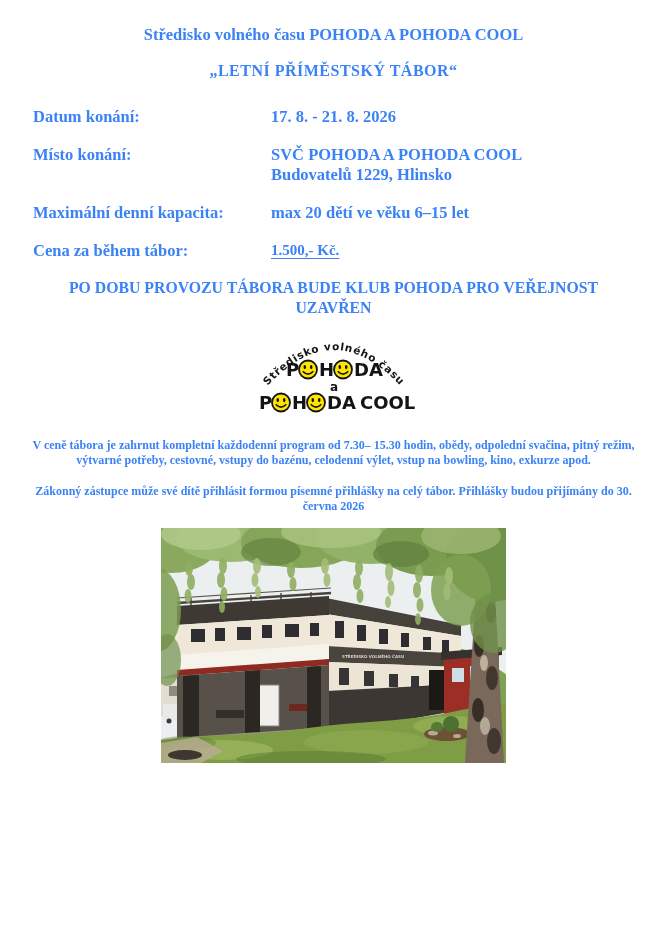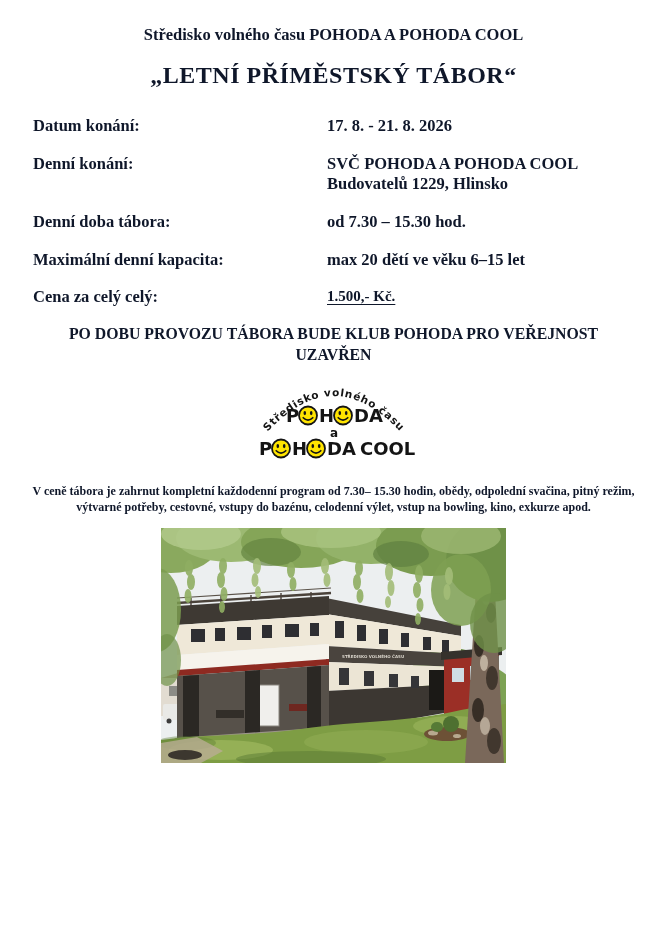--- a/index.html
+++ b/index.html
@@ -1,27 +1,27 @@
 <!DOCTYPE html>
 <html><head>
 <meta charset="utf-8">
 <style>
   * { margin:0; padding:0; box-sizing:border-box; }
   html,body { background:#ffffff; }
   .doc {
     width:667px; height:935px; background:#ffffff; margin:0 auto;
     font-family:"Liberation Serif","DejaVu Serif",serif;
-    color:#0f172a; font-weight:700; overflow:hidden; position:relative;
+    color:#3b82f6; font-weight:700; overflow:hidden; position:relative;
   }
   .header { text-align:center; padding-top:24px; font-size:16.5px; line-height:1.28; }
-  .title  { text-align:center; margin-top:17px; font-size:24px; letter-spacing:.5px; font-weight:700; }
+  .title  { text-align:center; margin-top:17px; font-size:16px; letter-spacing:.5px; font-weight:700; }
   .details { margin:27px 0 0 33px; font-size:16.5px; }
-  .row { display:flex; align-items:flex-start; margin-bottom:17px;gap:16px; }
+  .row { display:flex; align-items:flex-start; margin-bottom:17px; }
   .row .label { width:238px; flex:none; }
-  .row .value { line-height:1.25;margin-left:40px; }
+  .row .value { line-height:1.25; }
   .price { font-size:15px; text-decoration:underline; text-underline-offset:3px; }
   .notice { text-align:center; font-size:15.8px; line-height:1.3; margin:14px auto 0; width:600px; }
   .logo-wrap { width:170px; margin:6px auto 0; }
   .para { text-align:center; font-size:12px; line-height:1.3; margin:18px auto 0; width:636px; }
   .para2 { margin-top:15px; width:620px; }
   .photo-wrap { width:345px; margin:13px auto 0; line-height:0; }
   svg { display:block; }
 </style>
 </head>
 <body>
@@ -33,36 +33,32 @@
   </div>
 
   <div class="title">„LETNÍ PŘÍMĚSTSKÝ TÁBOR“</div>
 
   <div class="details">
     <div class="row">
       <div class="label">Datum konání:</div>
       <div class="value">17. 8. - 21. 8. 2026</div>
     </div>
     <div class="row">
-      <div class="label">Denní konání:</div>
+      <div class="label">Místo konání:</div>
       <div class="value">
         <div>SVČ POHODA A POHODA COOL</div>
         <div>Budovatelů 1229, Hlinsko</div>
       </div>
     </div>
     <div class="row">
-      <div class="label">Denní doba tábora:</div>
-      <div class="value">od 7.30 – 15.30 hod.</div>
-    </div>
-    <div class="row">
       <div class="label">Maximální denní kapacita:</div>
       <div class="value">max 20 dětí ve věku 6–15 let</div>
     </div>
     <div class="row">
-      <div class="label">Cena za celý celý:</div>
+      <div class="label">Cena za během tábor:</div>
       <div class="value price">1.500,- Kč.</div>
     </div>
   </div>
 
   <div class="notice">PO DOBU PROVOZU TÁBORA BUDE KLUB POHODA PRO VEŘEJNOST UZAVŘEN</div>
 
   <div class="logo-wrap">
     <svg width="170" height="95" viewBox="0 0 170 95">
       <defs>
         <path id="arcPath" d="M 14 66 Q 85 -16 156 66" fill="none"></path>
@@ -87,20 +83,21 @@
         <use href="#smiley" transform="translate(32,77.5)"></use>
         <text x="43" y="84" font-size="18">H</text>
         <use href="#smiley" transform="translate(67,77.5)"></use>
         <text x="78" y="84" font-size="18">DA</text>
         <text x="111" y="84" font-size="18">COOL</text>
       </g>
     </svg>
   </div>
 
   <p class="para">V ceně tábora je zahrnut kompletní každodenní program od 7.30– 15.30 hodin, obědy, odpolední svačina, pitný režim, výtvarné potřeby, cestovné, vstupy do bazénu, celodenní výlet, vstup na bowling, kino, exkurze apod.</p>
+  <p class="para para2">Zákonný zástupce může své dítě přihlásit formou písemné přihlášky na celý tábor. Přihlášky budou přijímány do 30. června 2026</p>
 
   <div class="photo-wrap">
     <svg width="345" height="235" viewBox="0 0 345 235">
 
       <rect x="0" y="0" width="345" height="235" fill="#eceff0"></rect>
 
       <g>
         <rect x="0" y="150" width="54" height="38" fill="#e2dcd1"></rect>
         <polygon points="0,150 27,142 54,150" fill="#b8a995"></polygon>
         <rect x="8" y="158" width="9" height="10" fill="#8c8c86"></rect>

